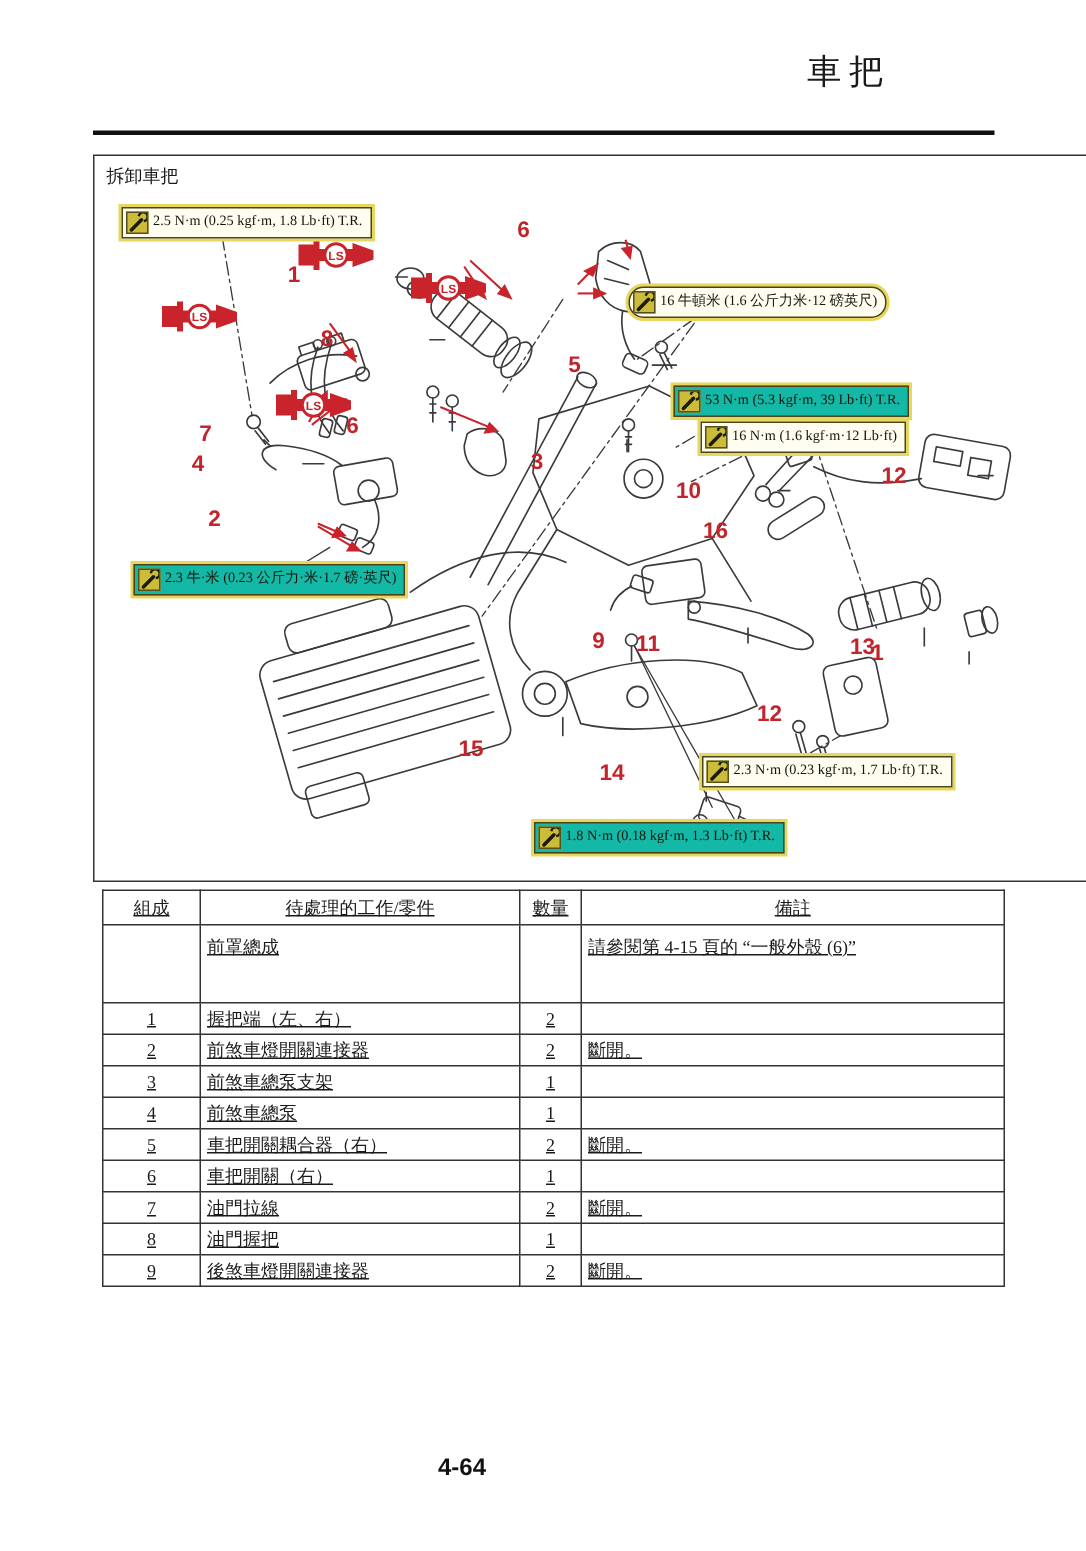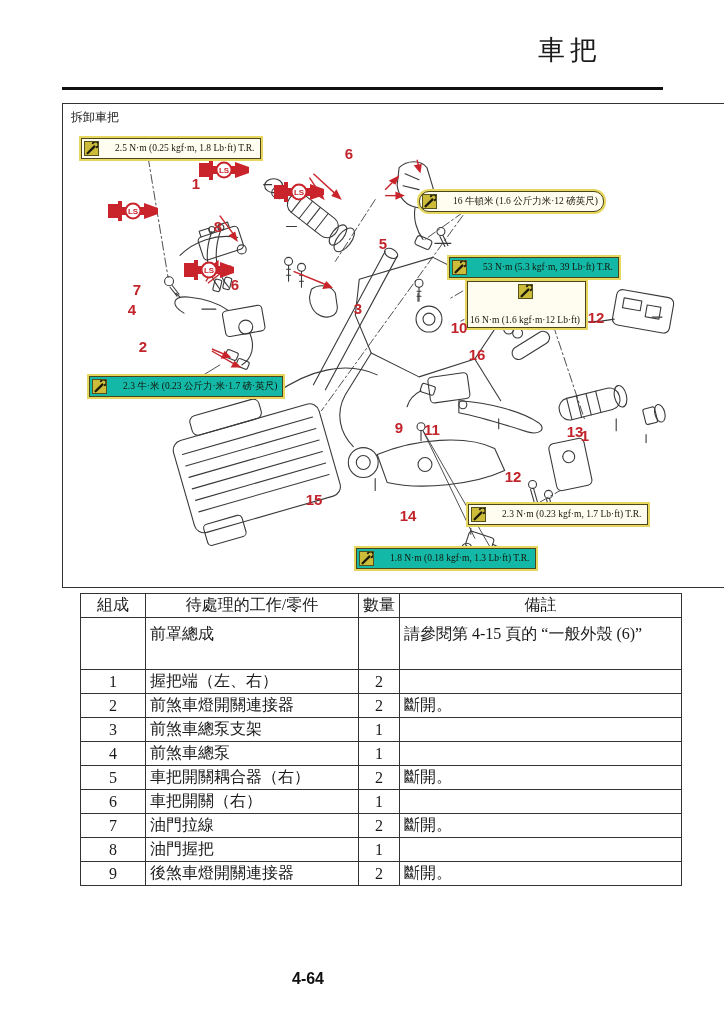--- a/index.html
+++ b/index.html
@@ -1,46 +1,46 @@
 <!DOCTYPE html>
 <html><head>
 <meta charset="utf-8">
 <style>
   html,body{margin:0;padding:0;background:#ffffff;}
   body{width:724px;height:1034px;position:relative;font-family:"Liberation Serif",serif;color:#1a1a1a;overflow:hidden;}
 
   
-  .page-title{position:absolute;top:32px;left:538px;font-size:27px;letter-spacing:5px;font-weight:500;}
+  .page-title{position:absolute;top:32px;left:538px;font-size:23px;letter-spacing:5px;font-weight:500;}
   .header-rule{position:absolute;top:87px;left:62px;width:601px;height:3px;background:#111;}
 
   
   .figure-box{position:absolute;top:103px;left:62px;width:723px;height:485px;border:1px solid #333;box-sizing:border-box;background:#fff;text-align:right;}
   .figure-title{position:absolute;top:5px;left:8px;font-size:12px;}
   .art{position:absolute;top:0;left:0;width:100%;height:100%;}
 
   
-  .callout{position:absolute;display:flex;align-items:center;gap:16px;padding:2px 5px 2px 2px;
+  .callout{position:absolute;display:flex;align-items:center;gap:3px;padding:2px 5px 2px 2px;
            border:1px solid #4a451a;box-shadow:0 0 0 2px #e7d75f;font-size:9.5px;line-height:1.1;
            white-space:nowrap;font-family:"Liberation Serif",serif;z-index:5;}
   .callout.white{background:#fffdf0;color:#15150a;}
   .callout.olive{background:#14b8a6;color:#14140a;}
   .c-icon{width:13px;height:13px;background:#cdbb3a;border:1px solid #55511f;flex:0 0 auto;display:block;}
   .c-icon svg{display:block;width:100%;height:100%;}
   .c-text{display:block;}
 
   
   .part-label{position:absolute;transform:translate(-50%,-55%);font-family:"Liberation Sans",sans-serif;
               font-weight:bold;font-size:15px;color:#c2242b;z-index:6;line-height:1;}
 
   
   .ls-icon{position:absolute;width:54px;height:24px;z-index:4;}
 
   
-  .parts-table{position:absolute;top:593px;left:80px;width:601px;border-collapse:collapse;
-               font-size:16px;table-layout:fixed;}
+  .parts-table{position:absolute;top:593px;left:68px;width:601px;border-collapse:collapse;
+               font-size:12px;table-layout:fixed;text-decoration:underline;}
   .parts-table th,.parts-table td{border:1px solid #333;padding:1px 4px;vertical-align:middle;
                overflow:hidden;white-space:nowrap;}
   .parts-table th{font-weight:normal;text-align:center;height:20px;}
   .parts-table td{height:18px;}
   .parts-table tbody tr:first-child td{height:44px;vertical-align:top;padding-top:6px;}
   .col-id{text-align:center;}
   .col-qty{text-align:center;}
   .col-job,.col-note{text-align:left;}
 
   
@@ -256,21 +256,21 @@
       </div>
       <div class="callout olive" style="left: 386px; top: 153px;">
         <span class="c-icon">
           <svg viewBox="0 0 12 12">
             <path d="M2.4,10.4 L8.6,4.2" stroke="#1c1c0e" stroke-width="2.2" fill="none" stroke-linecap="round"></path>
             <path d="M7.0,2.0 a2.7,2.7 0 1 1 3.0,3.0" stroke="#1c1c0e" stroke-width="1.5" fill="none"></path>
           </svg>
         </span>
         <span class="c-text">53 N·m (5.3 kgf·m, 39 Lb·ft) T.R.</span>
       </div>
-      <div class="callout white" style="left: 404px; top: 177px; flex-direction: column;">
+      <div class="callout white" style="left: 404px; top: 177px;">
         <span class="c-icon">
           <svg viewBox="0 0 12 12">
             <path d="M2.4,10.4 L8.6,4.2" stroke="#1c1c0e" stroke-width="2.2" fill="none" stroke-linecap="round"></path>
             <path d="M7.0,2.0 a2.7,2.7 0 1 1 3.0,3.0" stroke="#1c1c0e" stroke-width="1.5" fill="none"></path>
           </svg>
         </span>
         <span class="c-text">16 N·m (1.6 kgf·m·12 Lb·ft)</span>
       </div>
       <div class="callout olive" style="left: 26px; top: 272px;">
         <span class="c-icon">

